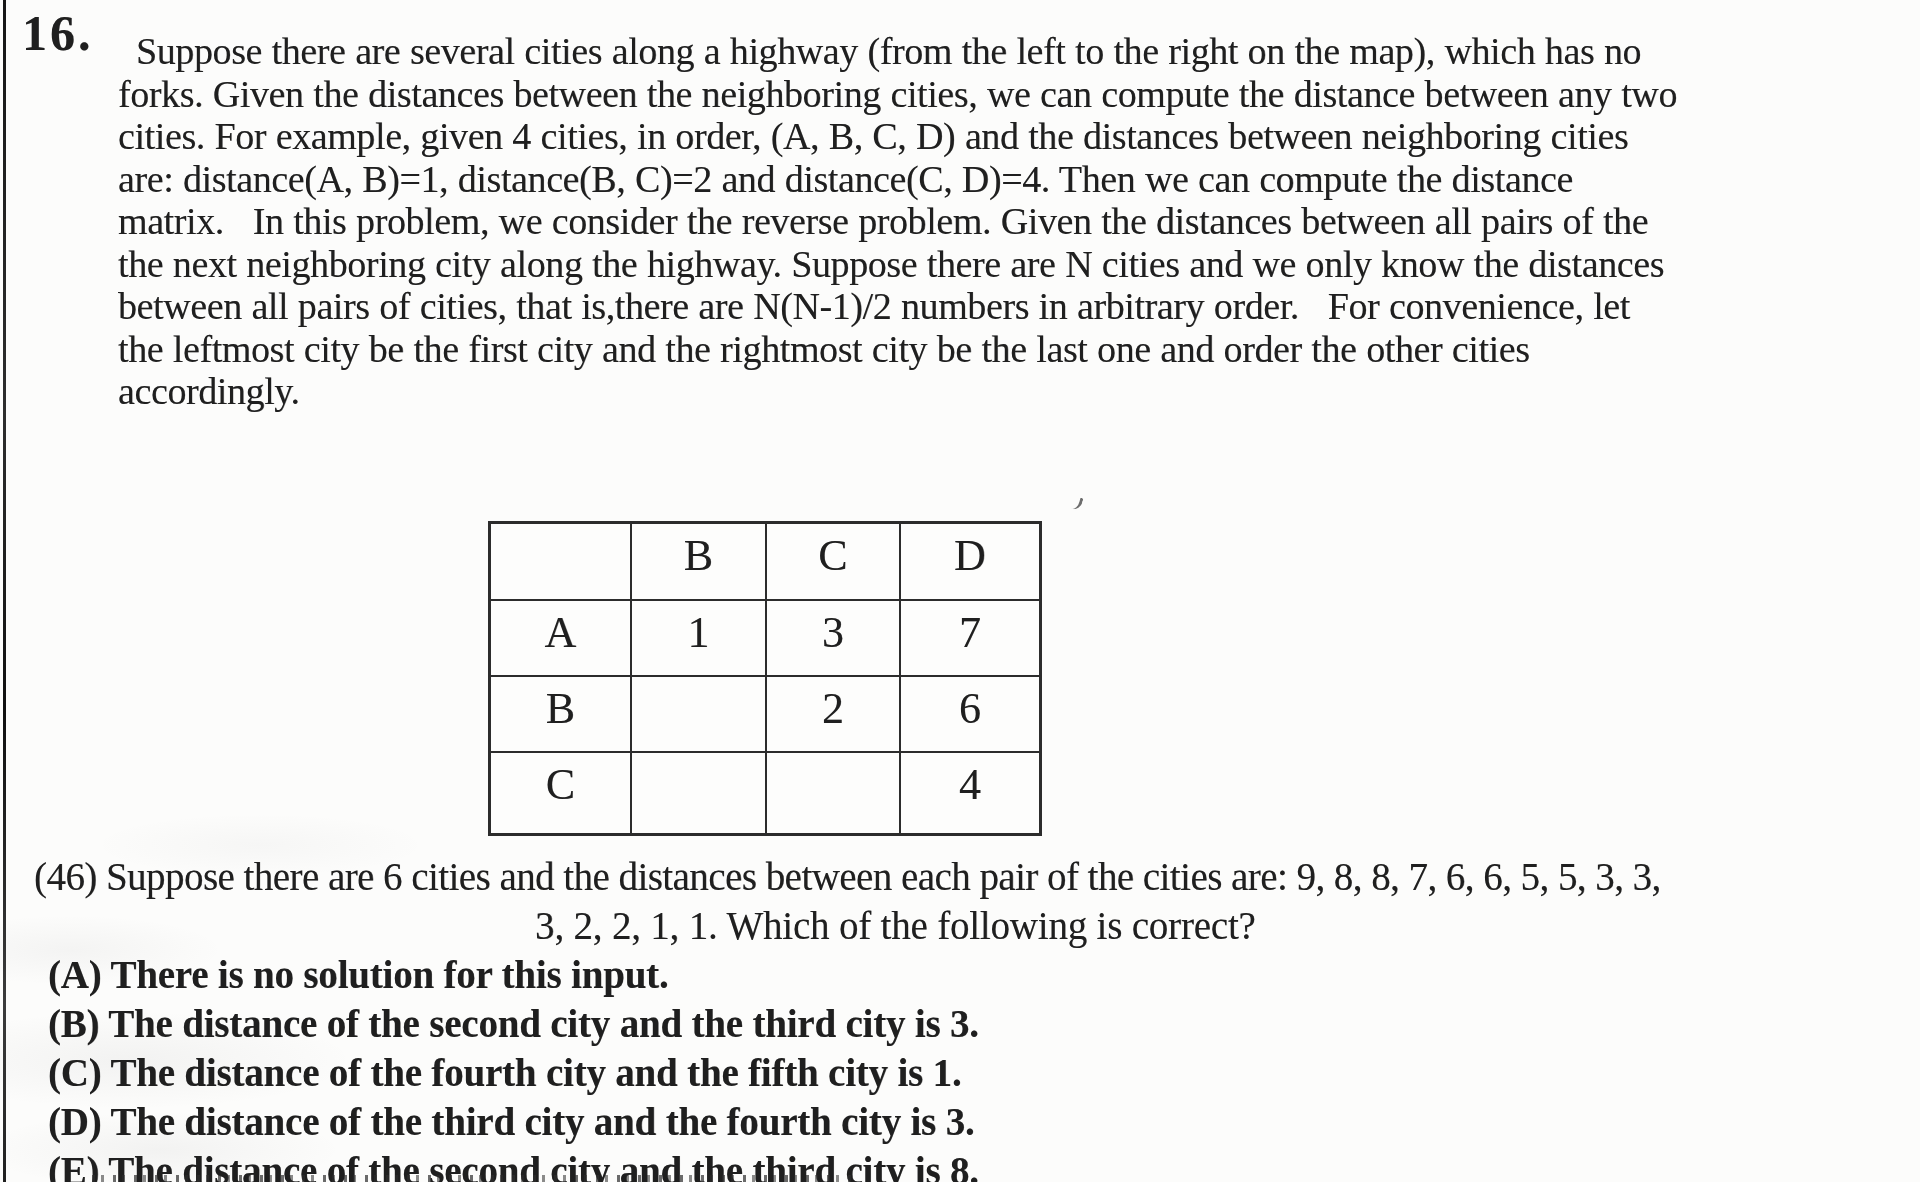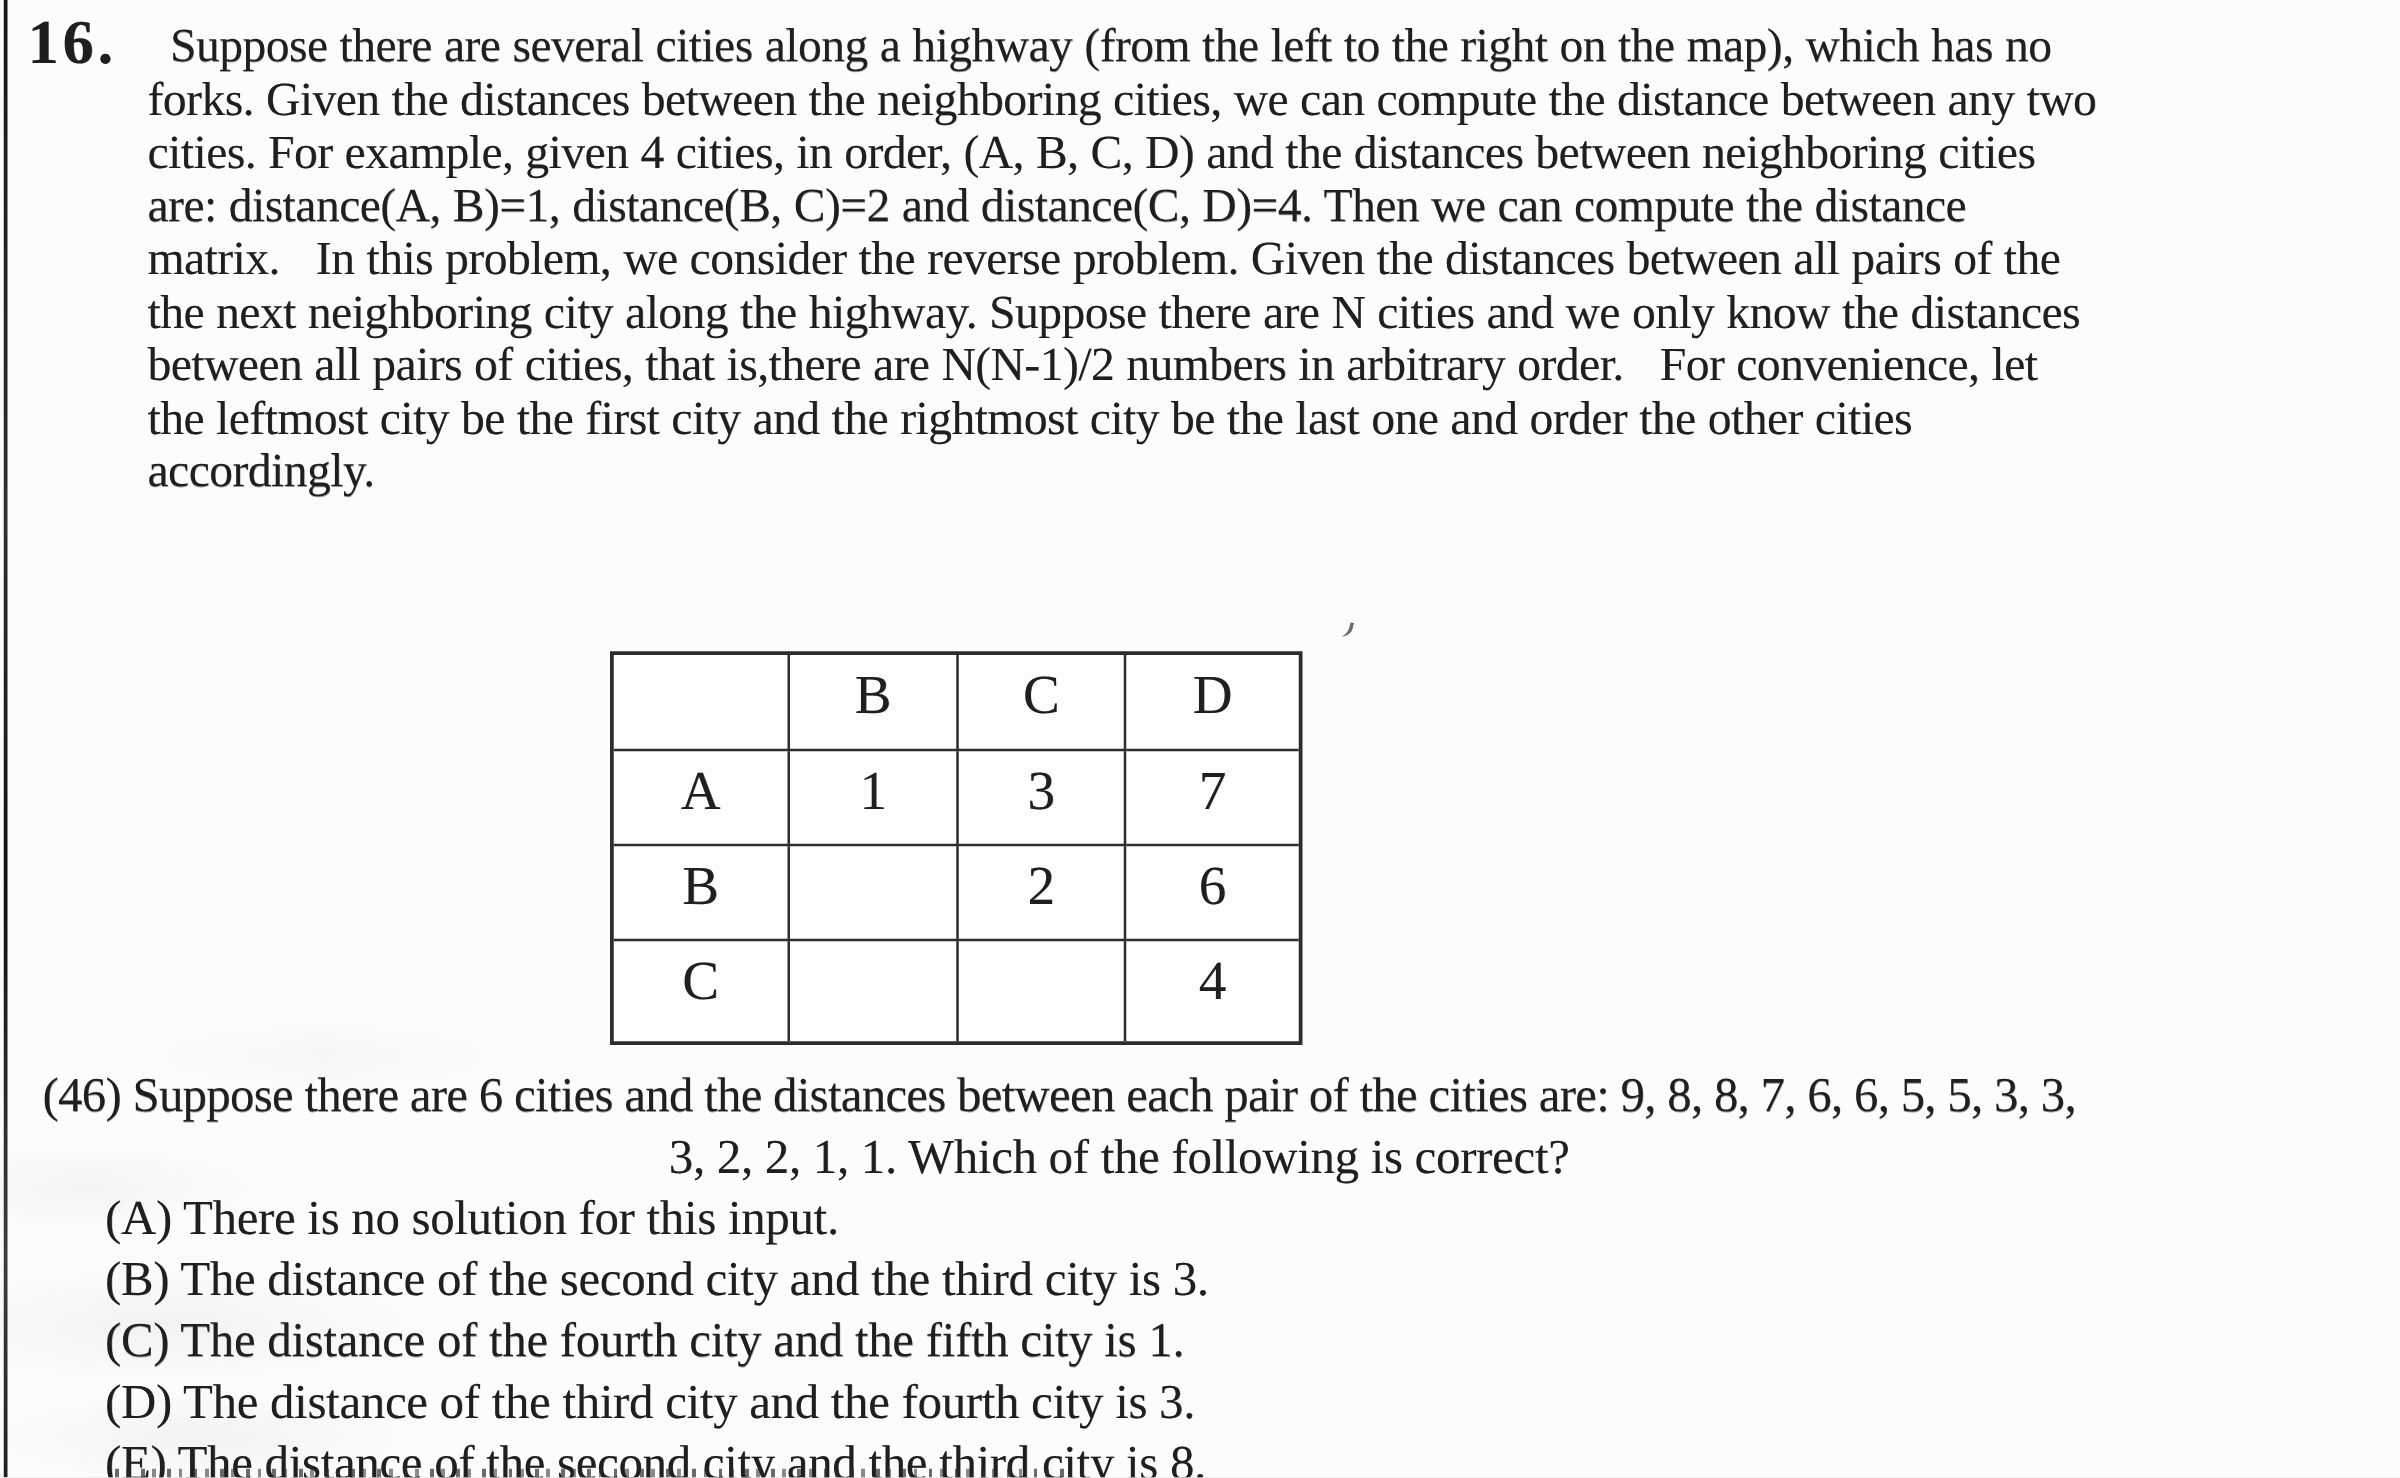--- a/index.html
+++ b/index.html
@@ -23,21 +23,21 @@
     background:linear-gradient(180deg,#161616 0%,#2e2e2e 35%,#101010 60%,#3c3c3c 85%,#202020 100%);
   }
 
   .qnum {
     position:absolute; left:22px; top:4px;
     font-size:50px; font-weight:bold; letter-spacing:3px;
     white-space:pre;
   }
 
   .para {
-    position:absolute; left:118px; top:16px;
+    position:absolute; left:118px; top:30px;
     font-size:38px; line-height:42.5px;
     letter-spacing:-0.4px; word-spacing:0.5px;
   }
   .para .line { white-space:pre; height:42.5px; }
   .para .line.first { padding-left:18px; }
 
   .matrix {
     position:absolute; left:488px; top:521px;
     display:grid;
     grid-template-columns:141px 135px 134px 138px;
@@ -64,21 +64,21 @@
   }
 
   .sub {
     position:absolute; left:0; top:852px;
     font-size:39px; line-height:49px;
     letter-spacing:-0.2px;
   }
   .sub .line { white-space:pre; }
   .l-q1 { margin-left:34px; letter-spacing:-0.55px; }
   .l-q2 { margin-left:130px;text-align:center; }
-  .l-opt { margin-left:84px; }
+  .l-opt { margin-left:48px;font-weight:bold; }
 
   .next-line-clip {
     position:absolute; left:92px; top:1175px; width:765px; height:8px;
     background:repeating-linear-gradient(90deg,
       rgba(45,45,45,0.7) 0 3px, rgba(250,250,250,0) 3px 9px,
       rgba(45,45,45,0.55) 9px 12px, rgba(250,250,250,0) 12px 21px);
     filter:blur(0.6px);
   }
 </style>
 </head>

